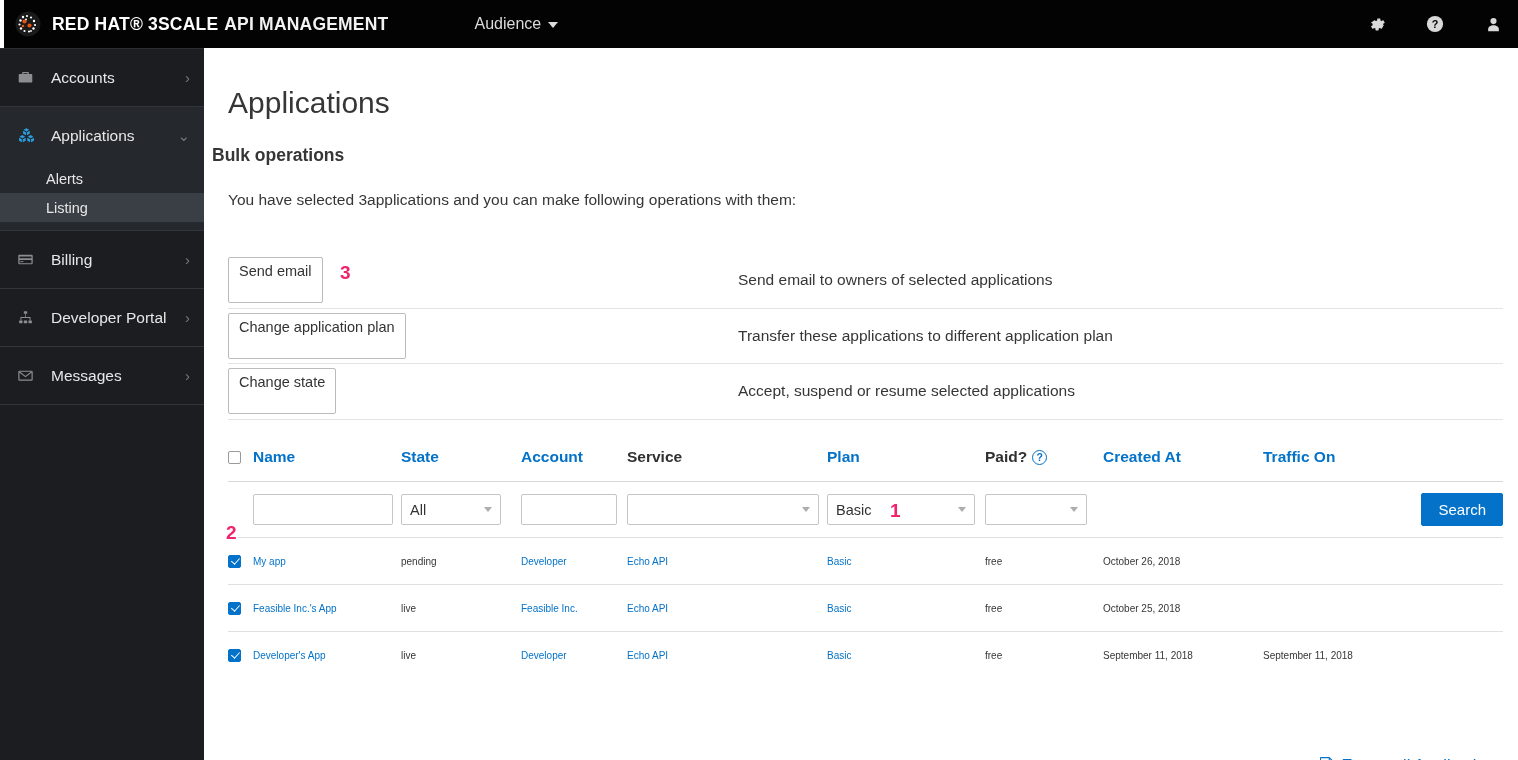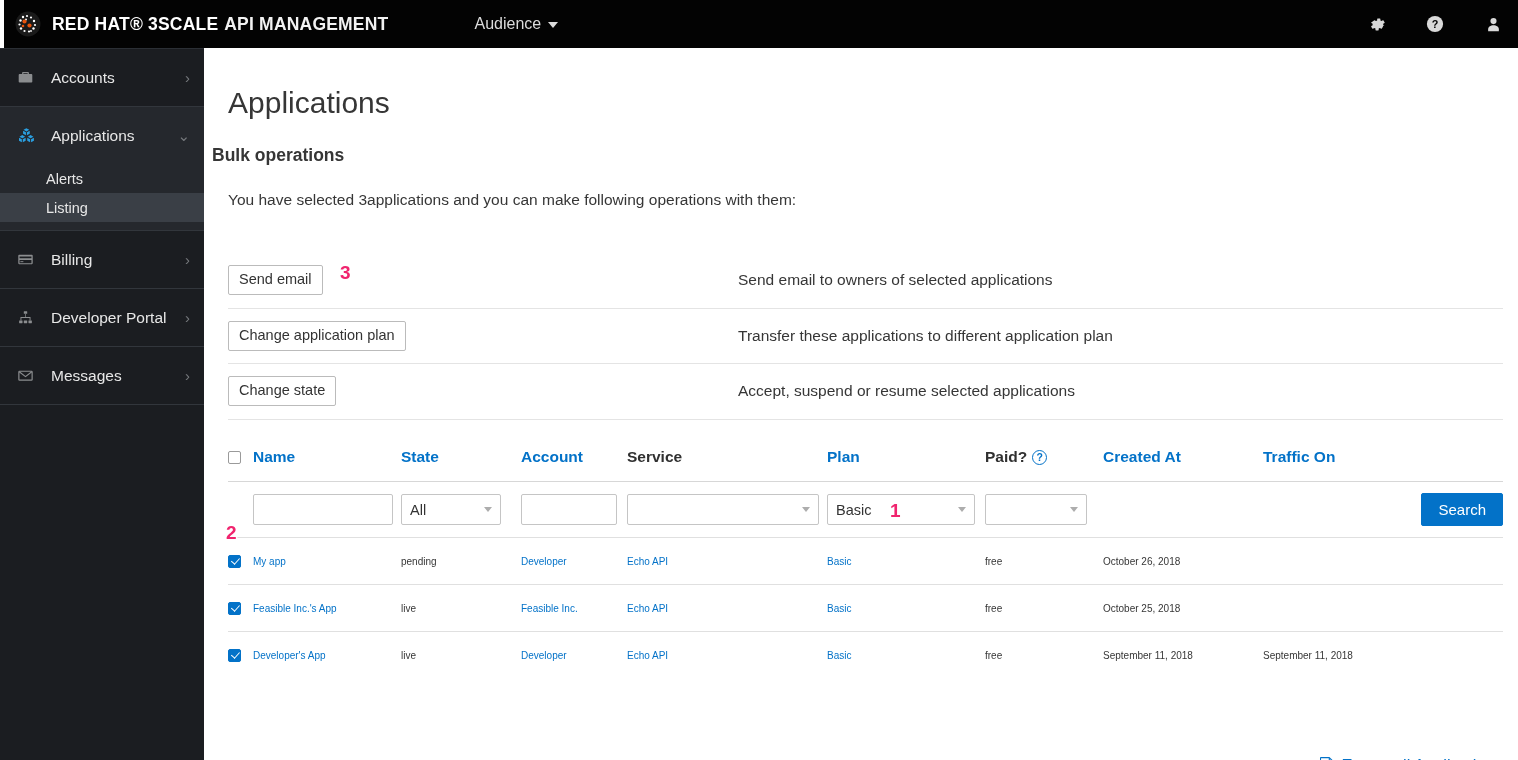--- a/index.html
+++ b/index.html
@@ -103,21 +103,21 @@
 
   
   #bulk-ops { position: absolute; left: 24px; top: 205px; width: 1275px; }
   .bulk-row {
     height: 55.5px; display: flex; align-items: center;
     border-bottom: 1px solid #e4e4e4; position: relative;
   }
   .bulk-btn {
     background: #ffffff; border: 1px solid #bbbbbb; border-radius: 2px;
     font-family: "Liberation Sans", sans-serif;
-    font-size: 14.5px; color: #333333; padding: 5px 10px 6px;
+    font-size: 14.5px; color: #333333; padding: 5px 10px 22px;
     cursor: pointer; line-height: 1.15;
   }
   .bulk-caption {
     position: absolute; left: 510px; font-size: 15.5px; color: #363636;
     white-space: nowrap;
   }
 
   
   .anno {
     color: #f0246e; font-size: 19px; font-weight: 700;

